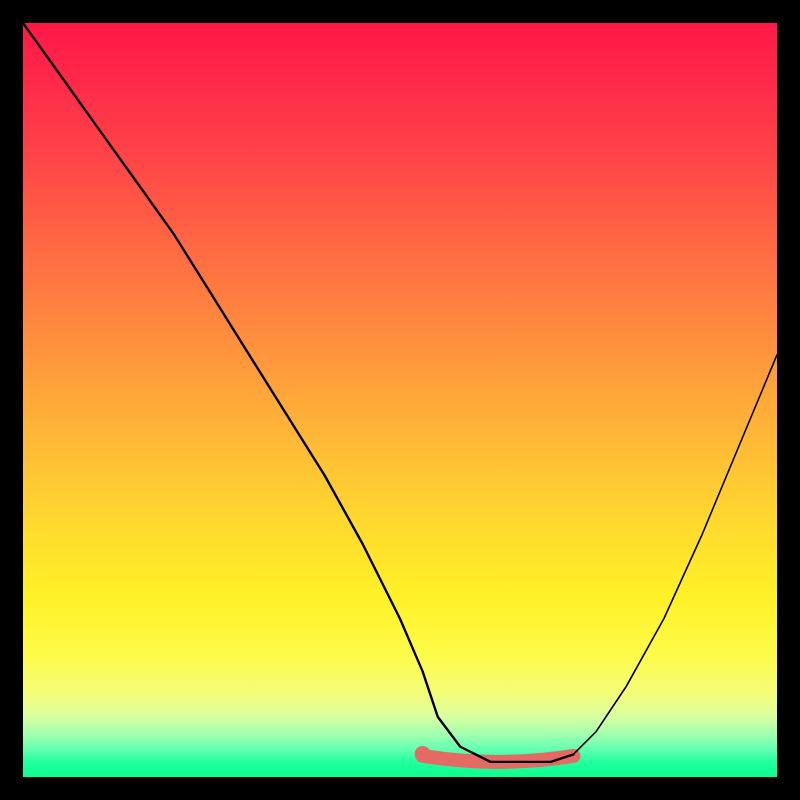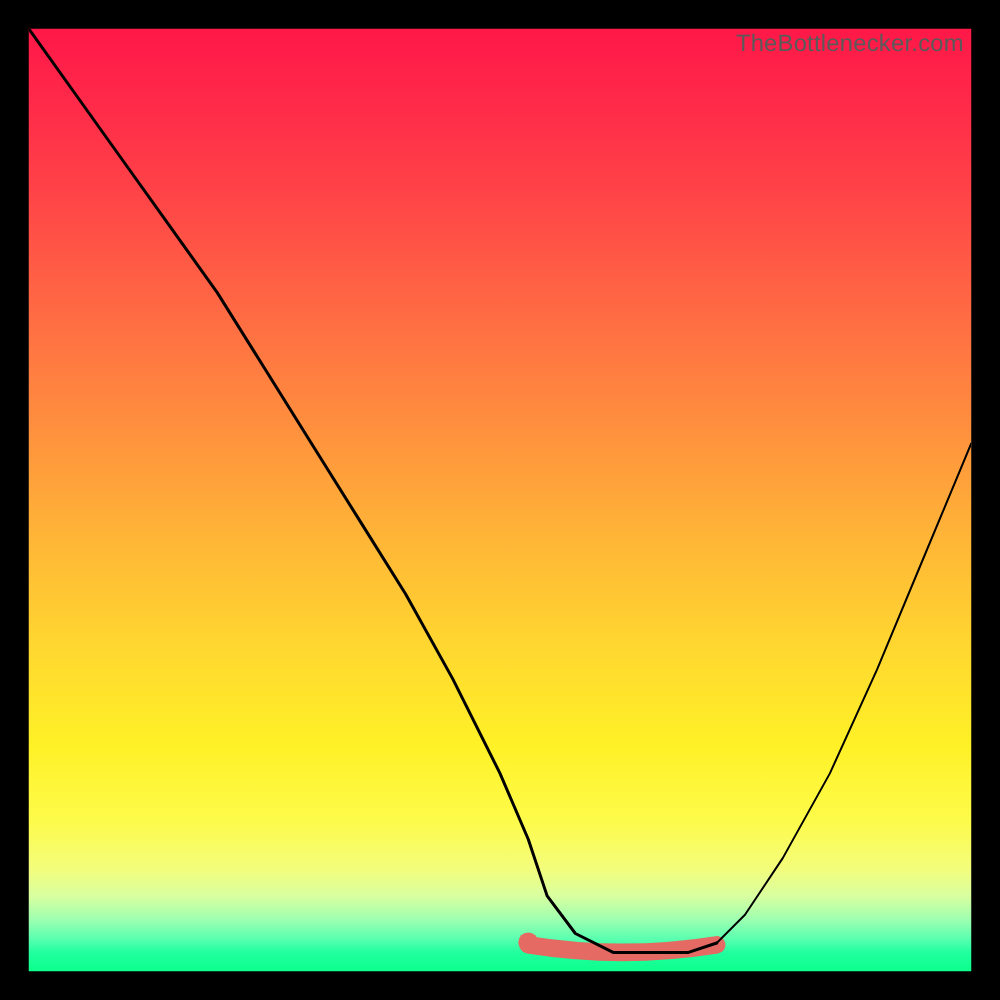--- a/index.html
+++ b/index.html
@@ -85,21 +85,20 @@
   .trough-dot {
     fill: #e46a63;
   }
 </style>
 </head>
 <body>
 
 <div class="frame">
   <div class="plot">
 
-    <div class="watermark">TheBottlenecker.com</div>
 
     <svg class="curves" viewBox="0 0 754 754" preserveAspectRatio="none">
 
       <path class="trough" d="M 399.6 732.9 Q 475.0 744.9 550.4 732.9" id="trough-path"></path>
 
       <circle class="trough-dot" r="8" id="trough-dot-left" cx="399.6" cy="730.9"></circle>
 
       <path class="curve-main" d="M 0.0 0.0 L 37.7 52.8 L 75.4 105.6 L 113.1 158.3 L 150.8 211.1 L 188.5 271.4 L 226.2 331.8 L 263.9 392.1 L 301.6 452.4 L 339.3 520.3 L 377.0 595.7 L 399.6 648.4 L 414.7 693.7 L 437.3 723.8 L 467.5 738.9 L 497.6 738.9 L 527.8 738.9 L 550.4 731.4" id="curve-left"></path>
 
       <path class="curve-thin" d="M 550.4 731.4 L 573.0 708.8 L 603.2 663.5 L 640.9 595.7 L 678.6 512.7 L 716.3 422.2 L 754.0 331.8" id="curve-right"></path>

